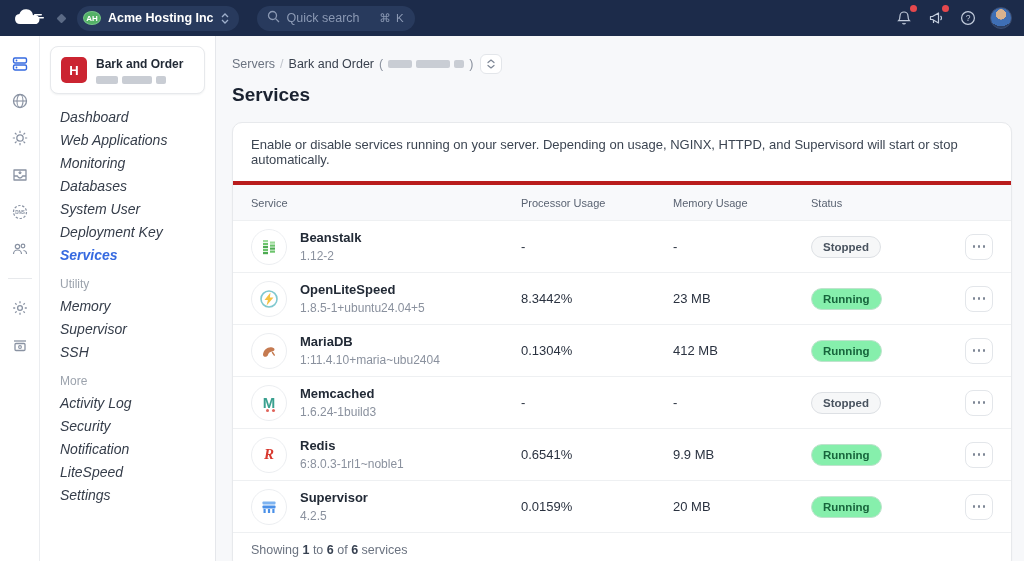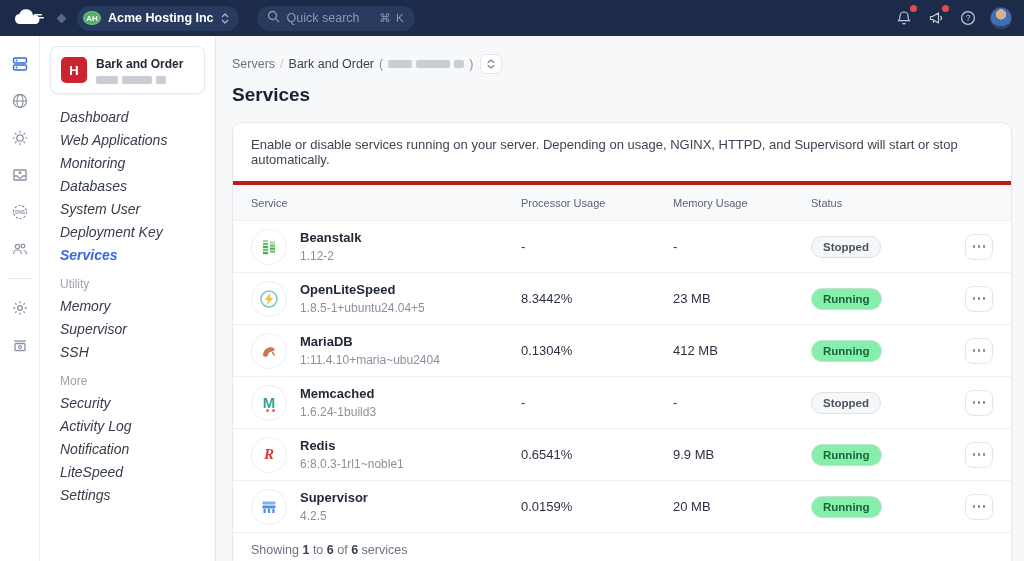--- a/index.html
+++ b/index.html
@@ -220,22 +220,22 @@
       <div class="menu-item">Monitoring</div>
       <div class="menu-item">Databases</div>
       <div class="menu-item">System User</div>
       <div class="menu-item">Deployment Key</div>
       <div class="menu-item active">Services</div>
       <div class="menu-sec">Utility</div>
       <div class="menu-item">Memory</div>
       <div class="menu-item">Supervisor</div>
       <div class="menu-item">SSH</div>
       <div class="menu-sec">More</div>
+      <div class="menu-item">Activity Log</div>
       <div class="menu-item">Security</div>
-      <div class="menu-item">Activity Log</div>
       <div class="menu-item">Notification</div>
       <div class="menu-item">LiteSpeed</div>
       <div class="menu-item">Settings</div>
     </div>
   </div>
 
   <div class="main">
     <div class="crumbs">
       <span>Servers</span>
       <span class="crumb-sep">/</span>

